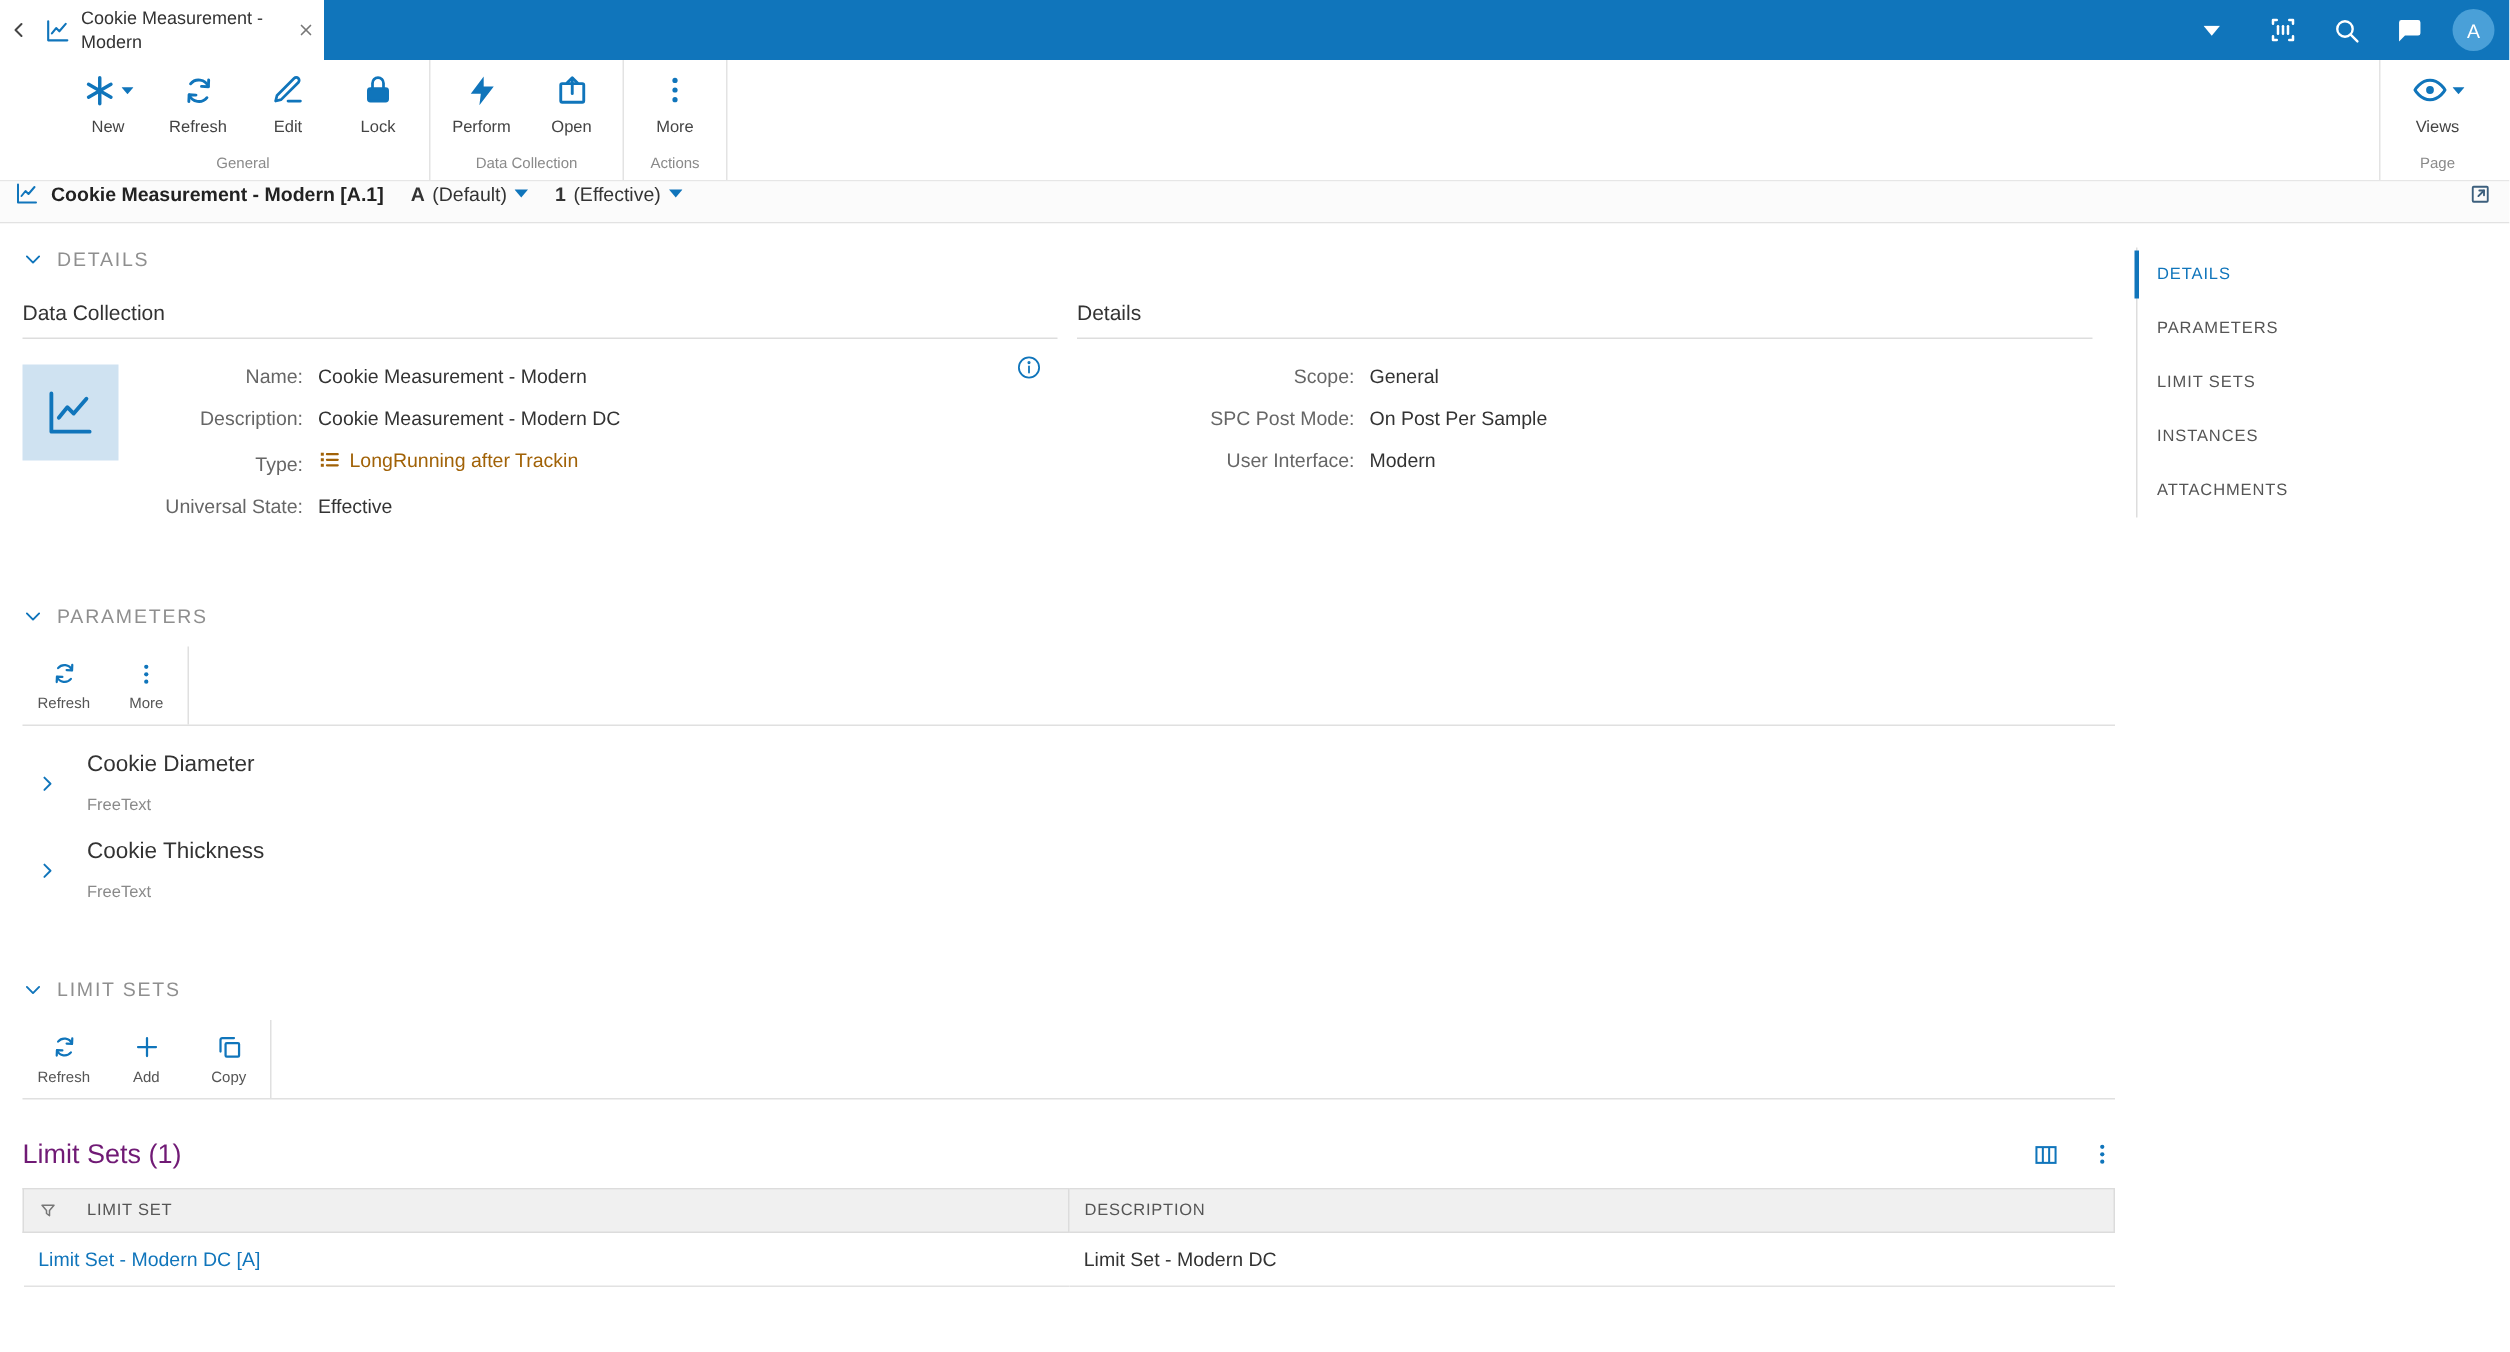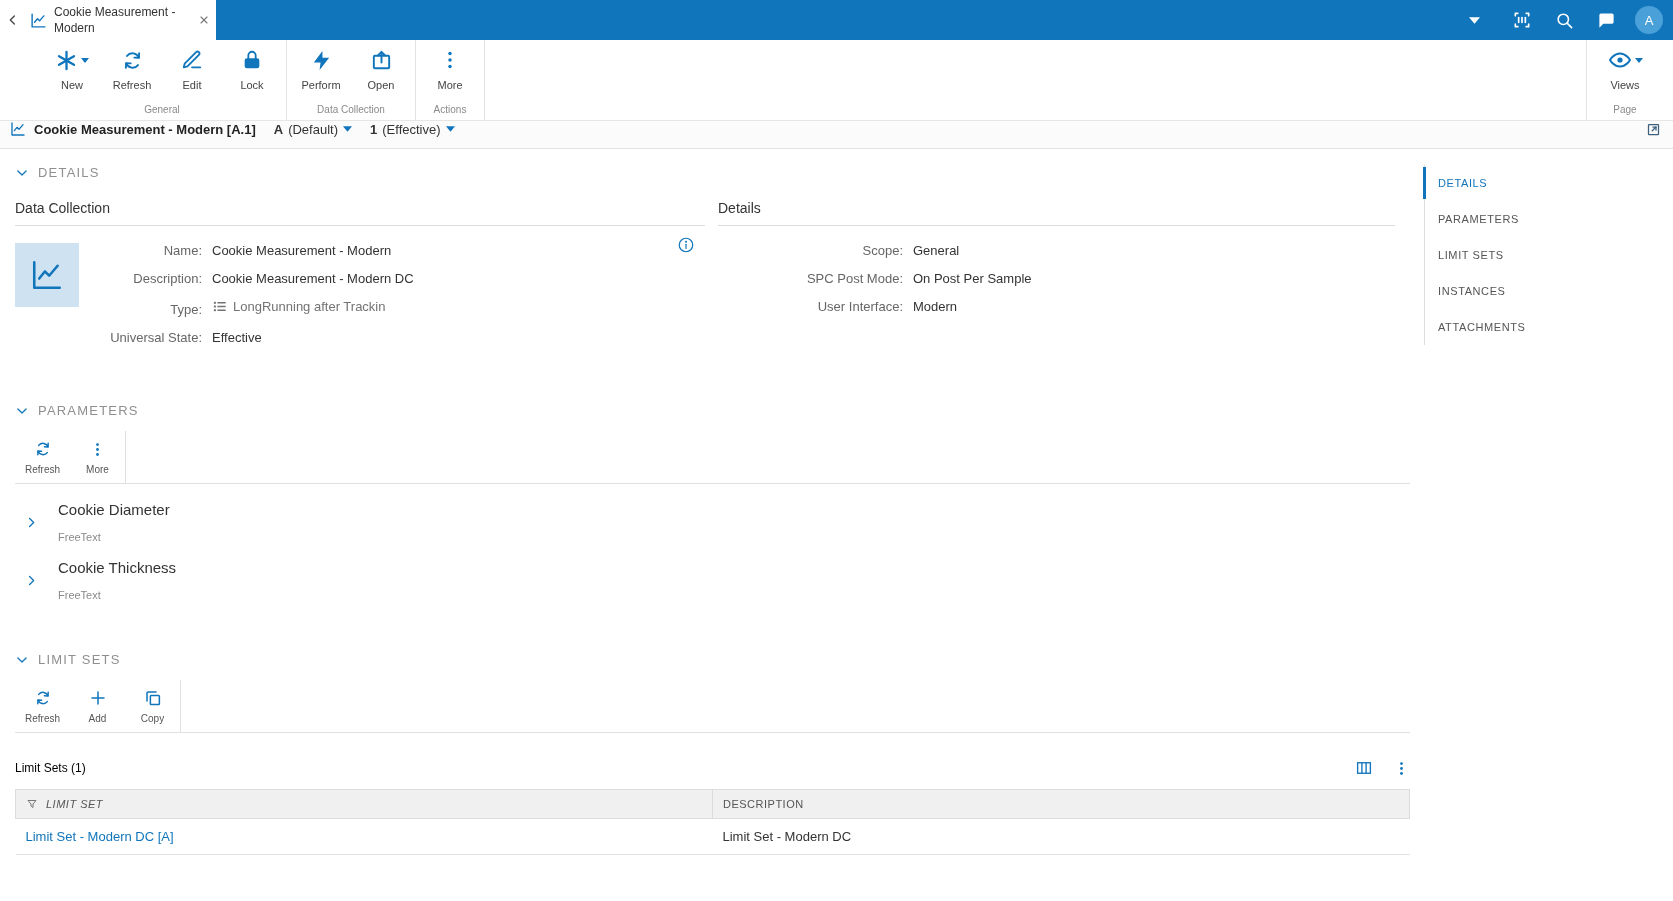--- a/index.html
+++ b/index.html
@@ -77,51 +77,51 @@
   .panel-title { font-size: 14px; color: #333; padding-bottom: 9px; border-bottom: 1px solid #ddd; }
   .panel-body { display: flex; margin-top: 17px; }
   .thumb { width: 64px; height: 64px; background: #cfe2f1; display: flex; align-items: center;
            justify-content: center; color: #1075bb; flex: 0 0 auto; }
   .fieldgrid { display: grid; grid-template-columns: 108px auto; column-gap: 10px; row-gap: 13px;
                font-size: 13px; align-items: baseline; margin-left: 15px; flex: 1;
                align-content: start; }
   .fieldgrid.right-panel { grid-template-columns: 185px auto; margin-left: 0; margin-top: 17px; }
   .f-label { color: #666; text-align: right; }
   .f-value { color: #333; }
-  .f-link { color: #737373; display: flex; align-items: flex-start; gap: 6px; cursor: pointer; }
+  .f-link { color: #a16207; display: flex; align-items: flex-start; gap: 6px; cursor: pointer; }
   .f-link .ic { display: flex; }
   .info-btn { position: absolute; right: 10px; top: 36px; color: #1075bb; background: none;
               border: none; cursor: pointer; }
 
   .mini-toolbar { display: flex; align-items: stretch; height: 53px;
                   border-bottom: 1px solid #e0e0e0; margin-top: 13px; width: 1395px; }
   .mini-btn { width: 55px; border: none; background: none; display: flex; flex-direction: column;
               align-items: center; gap: 5px; padding-top: 8px; font-size: 10px; color: #555;
               cursor: pointer; }
   .mini-btn .ic { color: #1075bb; height: 20px; display: flex; align-items: center; }
   .mini-sep { width: 1px; background: #e0e0e0; }
 
   .param-list { margin-top: 10px; }
   .param-row { display: flex; align-items: center; padding: 7px 0 9px 10px; cursor: pointer; }
   .param-chev { color: #1075bb; display: flex; }
   .param-info { margin-left: 20px; }
   .param-name { font-size: 15px; color: #333; }
   .param-type { font-size: 11px; color: #8a8a8a; margin-top: 13px; }
 
   .table-bar { width: 1395px; display: flex; align-items: center; margin-top: 26px; }
-  .table-title { font-size: 12px; color: #000000; }
+  .table-title { font-size: 18px; color: #701a75; }
   .table-actions { margin-left: auto; display: flex; align-items: center; gap: 20px; }
   .t-btn { background: none; border: none; color: #1075bb; cursor: pointer; display: flex; }
 
   .ls-table { width: 1395px; border-collapse: collapse; margin-top: 12px; }
   .ls-table th { background: #f0f0f0; border: 1px solid #dcdcdc; font-weight: normal;
                  font-size: 11px; color: #555; letter-spacing: 0.5px; text-align: left;
                  padding: 8px 10px; }
   .ls-table th:first-child { width: 50%; }
-  .th-inner { display: flex; align-items: flex-start; gap: 8px; font-style: italic; }
+  .th-inner { display: flex; align-items: flex-start; gap: 20px; }
   .th-filter { color: #777; display: flex; }
   .ls-table td { border-bottom: 1px solid #e2e2e2; padding: 10px 10px; font-size: 13px; color: #333; }
   .ls-link { color: #1075bb; cursor: pointer; }
 </style>
 </head>
 <body>
 
 <div class="app">
 
   <header class="topbar">

